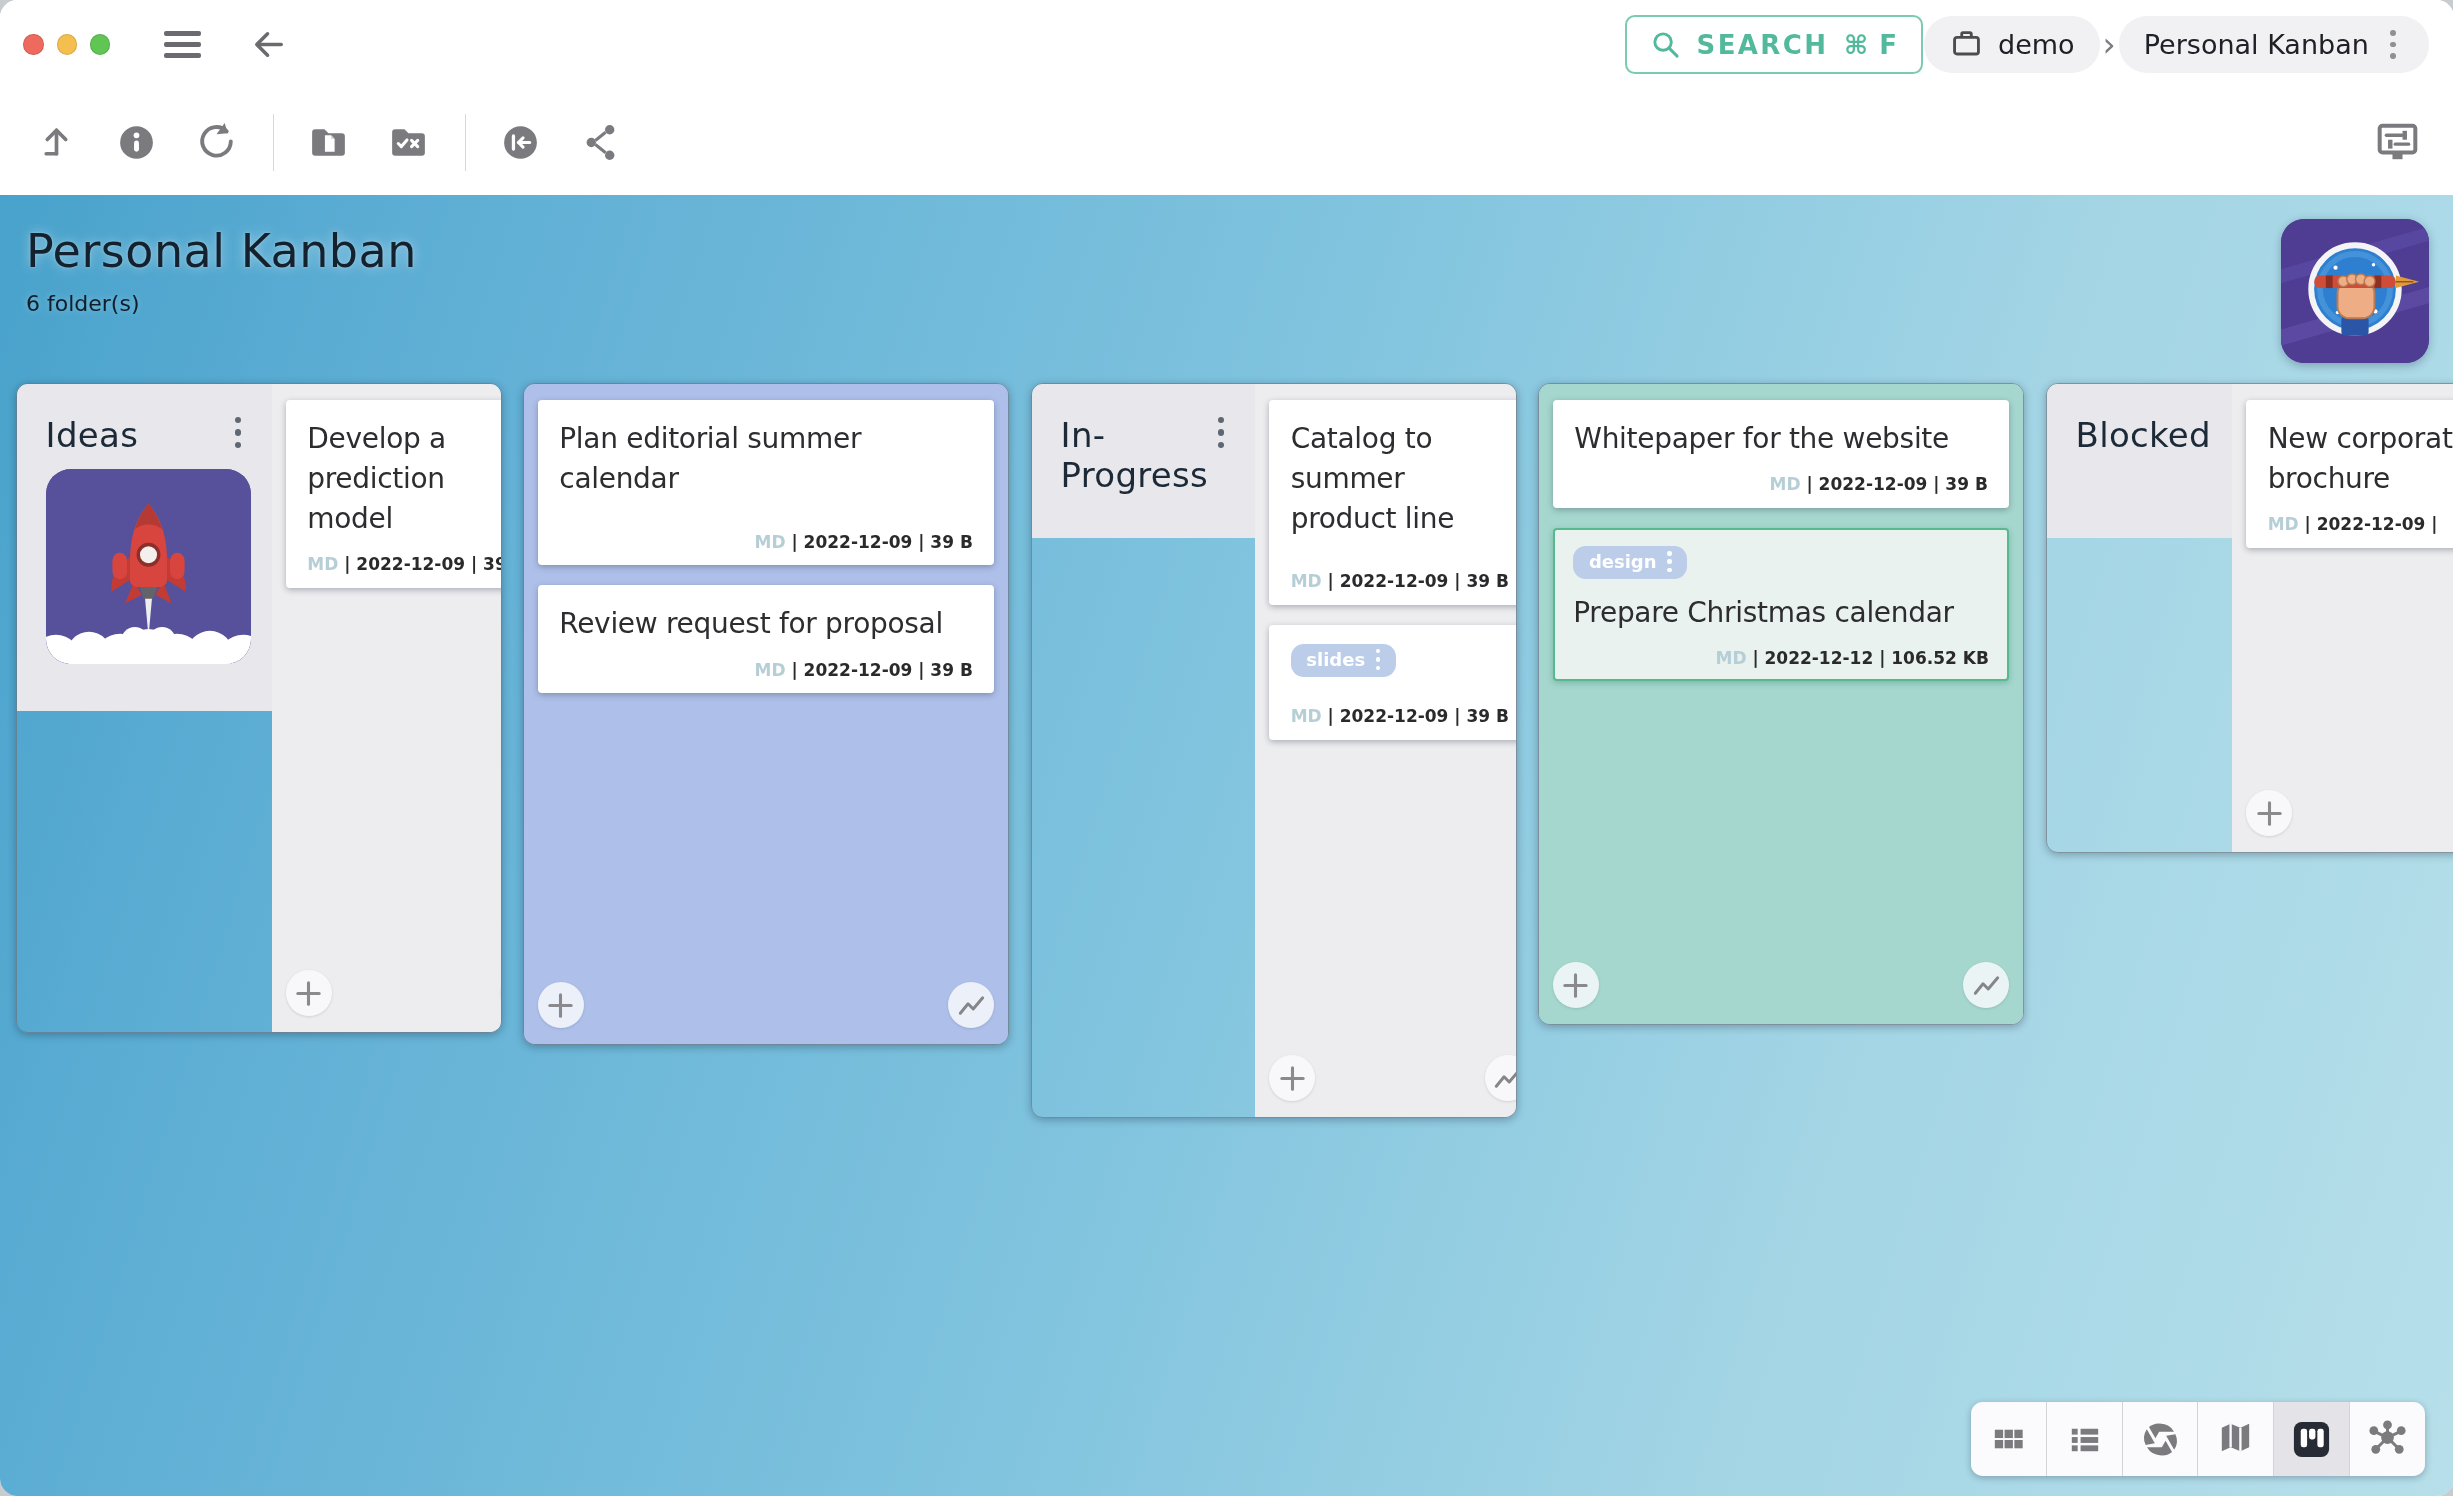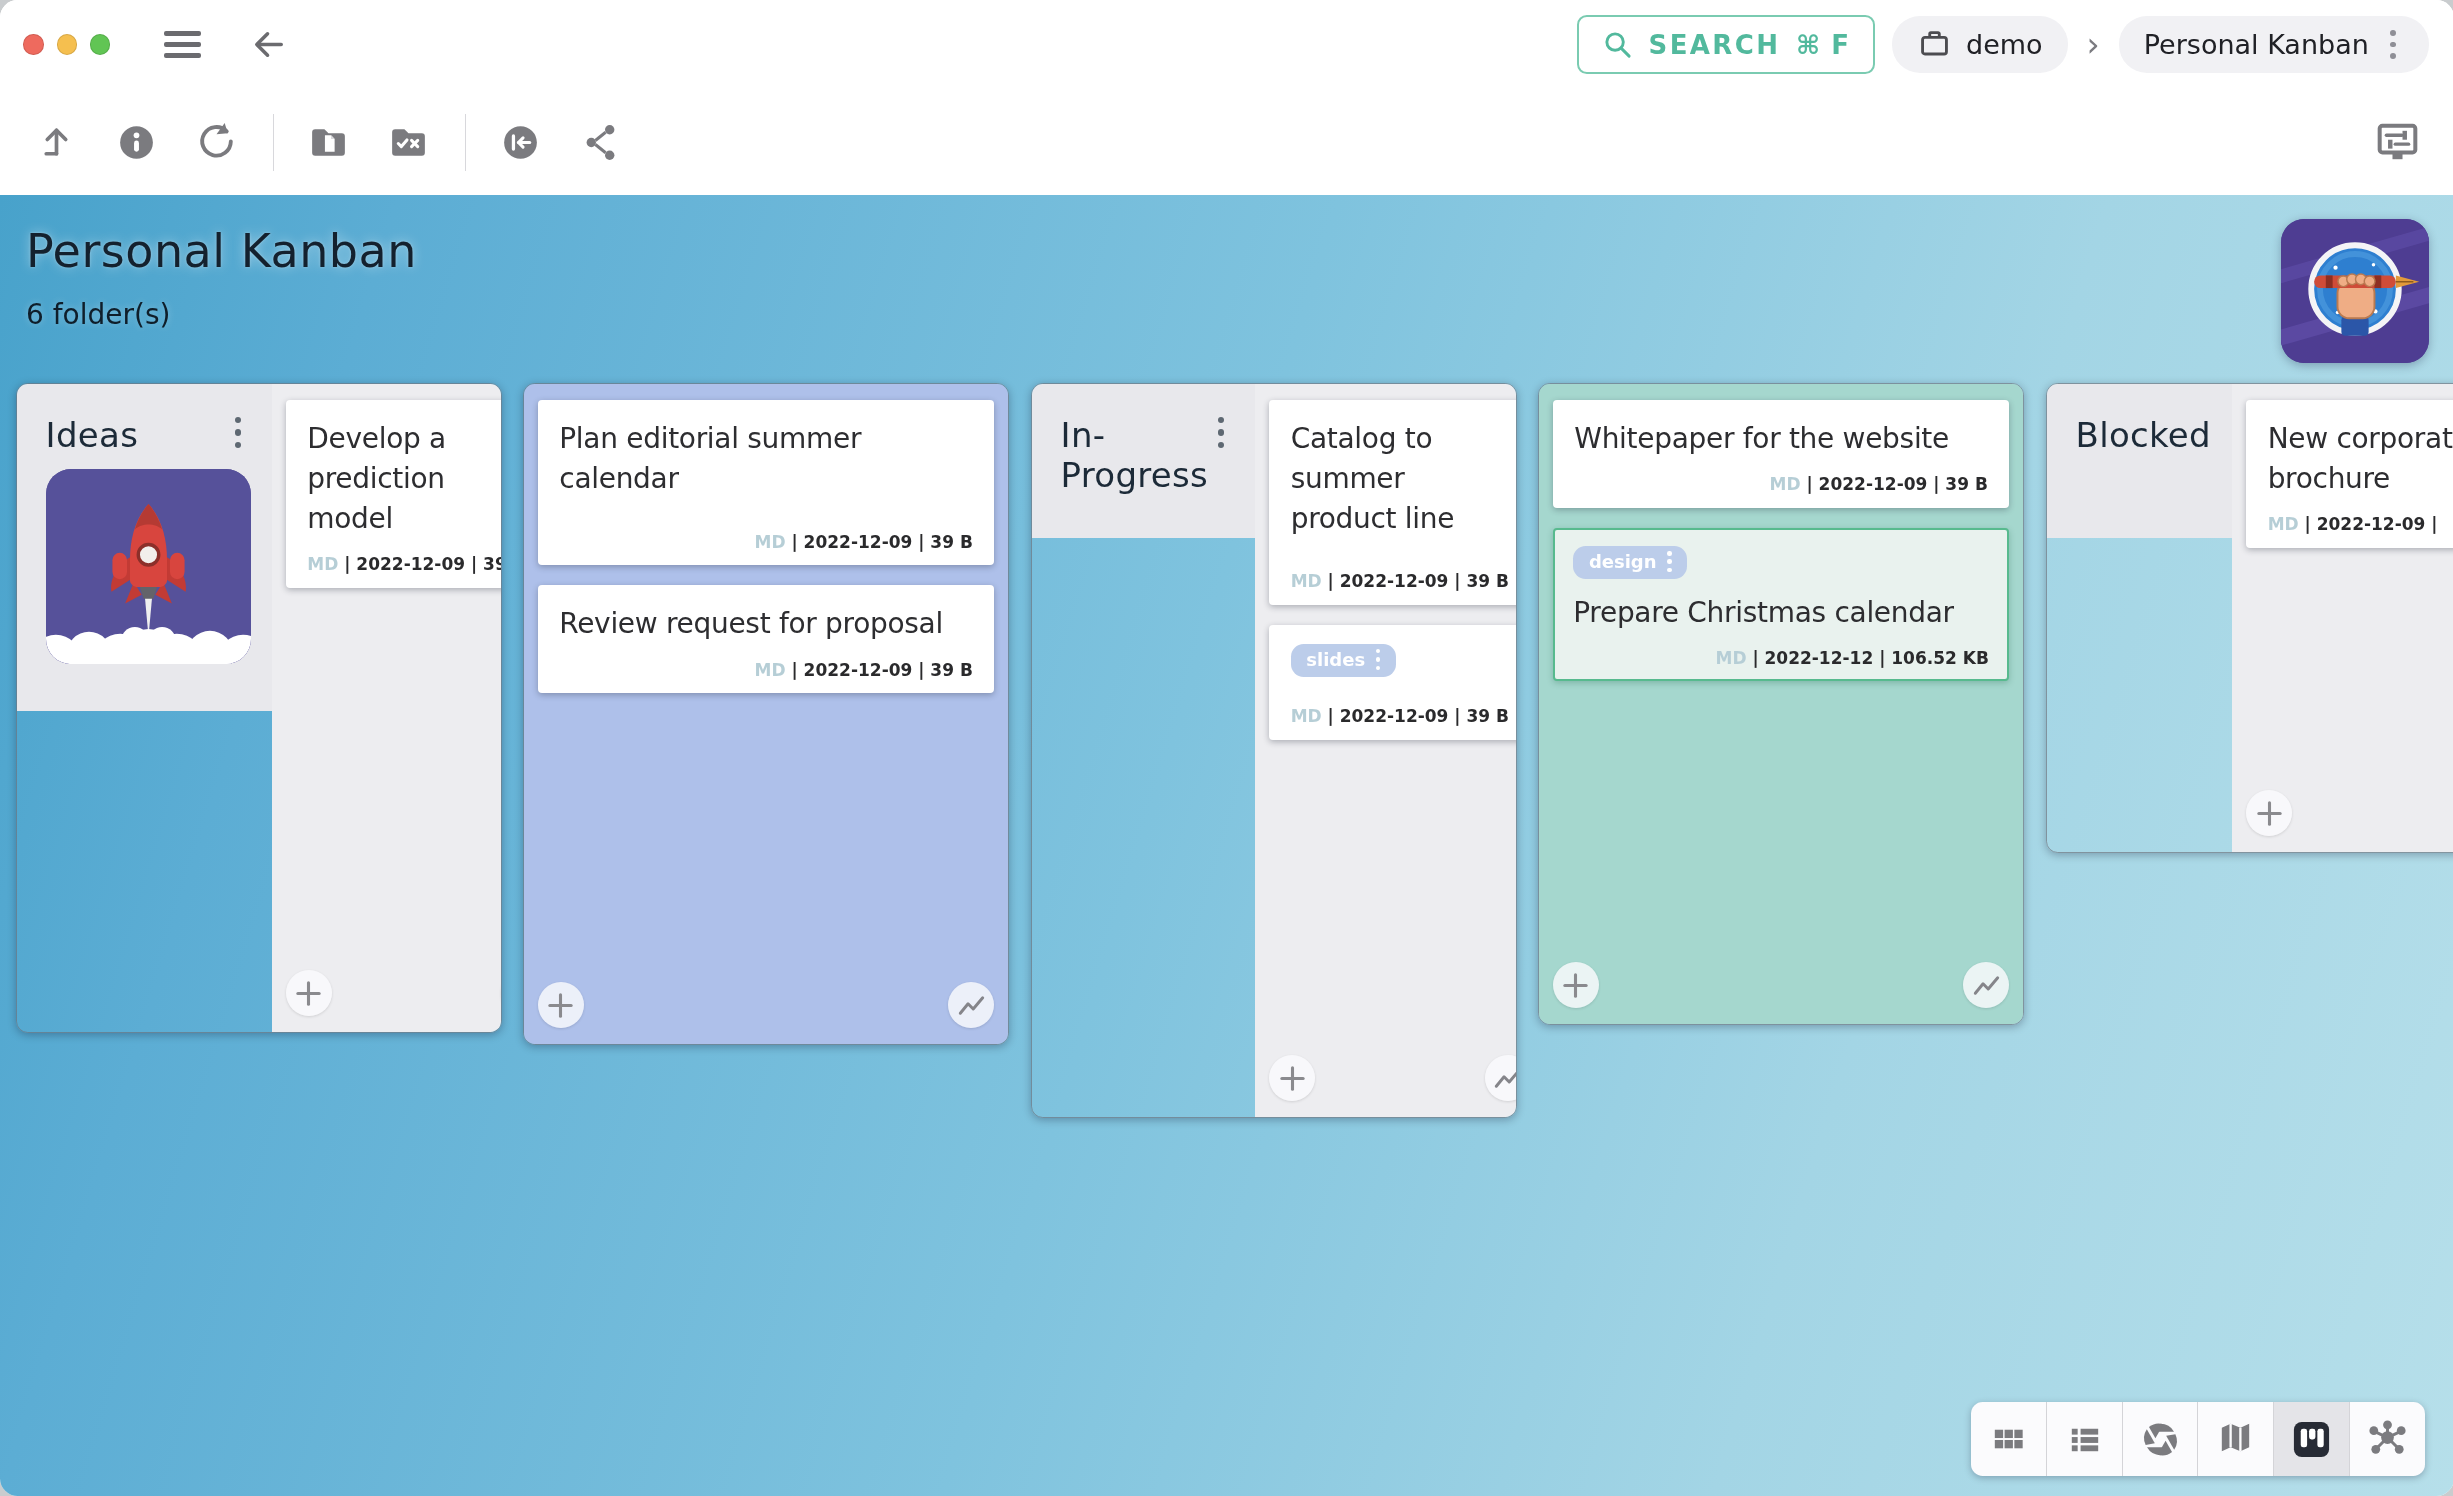--- a/index.html
+++ b/index.html
@@ -8,39 +8,39 @@
     position:relative;width:2454px;height:1496px;overflow:hidden;
     border-radius:17.6px;background:#ffffff;
     font-family:"DejaVu Sans",sans-serif;
   }
   
   .titlebar{height:89px;background:#fff;display:flex;align-items:center;padding:0 25px 0 23.4px;}
   .tl-dot{width:20.5px;height:20.5px;border-radius:50%;margin-right:12.7px;box-shadow:inset 0 0 0 1px rgba(0,0,0,.12);}
   .hamburger{margin-left:41px;display:flex;flex-direction:column;gap:6.8px;cursor:pointer;}
   .hamburger span{display:block;width:37px;height:4.4px;border-radius:2px;background:#6b6b6f;}
   .back-btn{margin-left:47px;}
-  .tb-right{margin-left:auto;display:flex;align-items:center;gap:17px;text-align:right;}
+  .tb-right{margin-left:auto;display:flex;align-items:center;gap:1px;text-align:right;}
   .search-btn{display:flex;align-items:center;gap:15.6px;height:59px;padding:0 23.4px;
     border:2px solid #7acbb1;border-radius:9.8px;color:#52b99d;font-size:26px;font-weight:bold;letter-spacing:2.4px;background:#fff;}
   .pill{display:flex;align-items:center;gap:13.7px;height:57px;padding:0 25px;background:#f1f1f4;border-radius:28px;font-size:27px;color:#202126;}
   .crumb-sep{font-size:33px;color:#7b7b80;padding:0 2px;}
   .vdots{display:inline-flex;flex-direction:column;gap:5.9px;padding:5.9px 7.8px;}
   .vdots i{width:5.9px;height:5.9px;border-radius:50%;background:#8f8f96;}
   
   .toolbar{height:106px;background:#fff;display:flex;align-items:center;padding:0 29px;}
   .tool{width:55px;height:55px;display:flex;align-items:center;justify-content:center;margin-right:25px;}
   .tdiv{width:1px;height:57px;background:#d8d8dc;margin:0 27px 0 3.9px;}
   .tool-right{margin-left:auto;margin-right:0;}
   
   .content{position:relative;height:1301px;
     background:linear-gradient(107deg,#48a2cb 0%,#5cadd4 14%,#7fc3de 47%,#a3d5e5 74%,#b6dfea 100%);}
   .page-head{position:absolute;top:0;left:0;right:0;padding:29px 0 0 26px;}
   .page-title{font-size:46px;color:#14212e;letter-spacing:0.5px;
     text-shadow:0 0 11.7px rgba(255,255,255,.45),0 0 2.9px rgba(255,255,255,.3);}
-  .page-sub{margin-top:20px;font-size:28px;color:#0f1e2a;text-shadow:0 0 7.8px rgba(255,255,255,.3);}
+  .page-sub{margin-top:13px;font-size:22px;color:#0f1e2a;text-shadow:0 0 7.8px rgba(255,255,255,.3);}
   .cover-logo{position:absolute;top:24.4px;right:25px;width:148px;height:144px;border-radius:23.4px;overflow:hidden;background:#4e3d92;box-shadow:0 2.9px 9.8px rgba(0,0,40,.25);}
   
   .board{position:absolute;left:15.6px;top:188px;display:flex;gap:21.5px;align-items:flex-start;}
   .col{width:486px;border-radius:11.7px;border:1px solid rgba(108,110,120,.65);
     box-shadow:0 2px 8.8px rgba(0,0,30,.28);display:flex;flex-direction:row;overflow:hidden;}
   .col-grey{--head:#e8e8ec;--body:#ededf0;}
   .col-blue{--head:#a6b9e6;--body:#aec0ea;}
   .col-teal{--head:#93cfc6;--body:#a5d7ce;}
   .col-head{background:var(--head);height:154px;padding:23.4px 21.5px 0 29px;display:flex;flex-direction:column;}
   .col--ideas .col-head{height:327px;}

